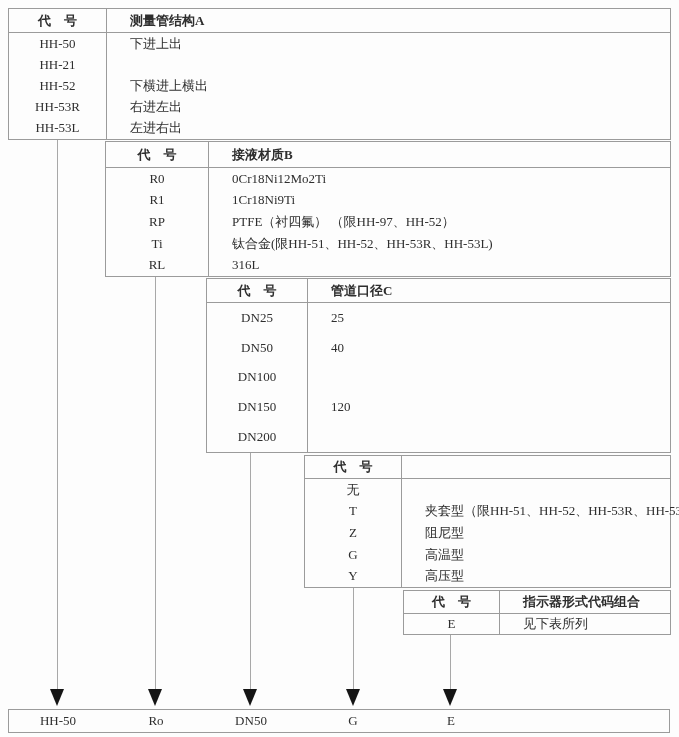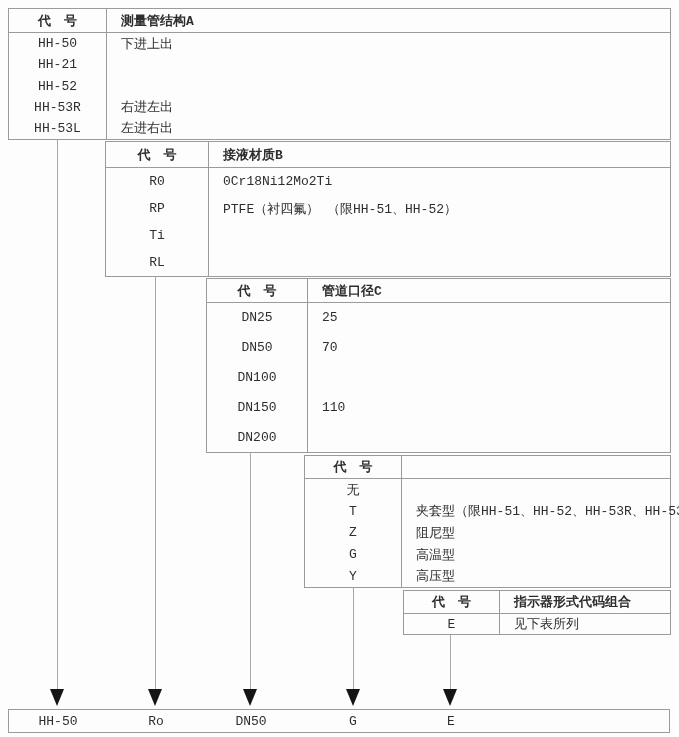--- a/index.html
+++ b/index.html
@@ -1,29 +1,29 @@
 <!DOCTYPE html>
 <html><head>
 <meta charset="utf-8">
 <style>
   html,body{margin:0;padding:0;background:#ffffff;}
   .stage{
     position:relative;width:679px;height:737px;background:#fdfdfd;
-    font-family:Liberation Mono, monospace;
+    font-family:Liberation Serif, serif;
     color:#2e2e2e;font-size:13px;overflow:hidden;
   }
   .tbl{
     position:absolute;border:1px solid #9b9b9b;background:#fdfdfd;
     display:flex;flex-direction:column;box-sizing:border-box;
   }
   .hdr{display:flex;font-weight:bold;border-bottom:1px solid #9b9b9b;flex:0 0 auto;}
   .tbody{flex:1;display:flex;flex-direction:column;}
   .row{display:flex;flex:1;align-items:center;min-height:0;}
   .c1{flex:0 0 auto;display:flex;align-items:center;justify-content:center;}
-  .c2{flex:1;display:flex;align-items:center;padding-left:15px;white-space:nowrap;}
+  .c2{flex:1;display:flex;align-items:center;padding-left:24px;white-space:nowrap;}
   .hdr .c1,.hdr .c2{height:100%;}
   .vline{position:absolute;top:0;bottom:0;width:1px;background:#9b9b9b;}
 
   .tA{left:8px;top:8px;width:663px;height:132px;}
   .tA .c1{width:97px;} .tA .vline{left:97px;} .tA .hdr{height:23px;}
   .tB{left:105px;top:141px;width:566px;height:136px;}
   .tB .c1{width:102px;} .tB .vline{left:102px;} .tB .hdr{height:25px;}
   .tC{left:206px;top:278px;width:465px;height:175px;}
   .tC .c1{width:100px;} .tC .vline{left:100px;} .tC .hdr{height:23px;}
   .tD{left:304px;top:455px;width:367px;height:133px;}
@@ -63,20 +63,21 @@
     <div class="tbody">
       <div class="row">
         <div class="c1">HH-50</div>
         <div class="c2">下进上出</div>
       </div>
       <div class="row">
         <div class="c1">HH-21</div>
       </div>
       <div class="row">
         <div class="c1">HH-52</div>
+        <div class="c2">下横进上横出</div>
       </div>
       <div class="row">
         <div class="c1">HH-53R</div>
         <div class="c2">右进左出</div>
       </div>
       <div class="row">
         <div class="c1">HH-53L</div>
         <div class="c2">左进右出</div>
       </div>
     </div>
@@ -87,53 +88,59 @@
     <div class="hdr">
       <div class="c1">代　号</div>
       <div class="c2">接液材质B</div>
     </div>
     <div class="tbody">
       <div class="row">
         <div class="c1">R0</div>
         <div class="c2">0Cr18Ni12Mo2Ti</div>
       </div>
       <div class="row">
+        <div class="c1">R1</div>
+        <div class="c2">1Cr18Ni9Ti</div>
+      </div>
+      <div class="row">
         <div class="c1">RP</div>
-        <div class="c2">PTFE（衬四氟） （限HH-51、HH-52）</div>
+        <div class="c2">PTFE（衬四氟） （限HH-97、HH-52）</div>
       </div>
       <div class="row">
         <div class="c1">Ti</div>
+        <div class="c2">钛合金(限HH-51、HH-52、HH-53R、HH-53L)</div>
       </div>
       <div class="row">
         <div class="c1">RL</div>
+        <div class="c2">316L</div>
       </div>
     </div>
     <div class="vline"></div>
   </div>
 
   <div class="tbl tC">
     <div class="hdr">
       <div class="c1">代　号</div>
       <div class="c2">管道口径C</div>
     </div>
     <div class="tbody">
       <div class="row">
         <div class="c1">DN25</div>
         <div class="c2">25</div>
       </div>
       <div class="row">
         <div class="c1">DN50</div>
-        <div class="c2">70</div>
+        <div class="c2">40</div>
       </div>
       <div class="row">
         <div class="c1">DN100</div>
       </div>
       <div class="row">
         <div class="c1">DN150</div>
-        <div class="c2">110</div>
+        <div class="c2">120</div>
       </div>
       <div class="row">
         <div class="c1">DN200</div>
       </div>
     </div>
     <div class="vline"></div>
   </div>
 
   <div class="tbl tD">
     <div class="hdr">

